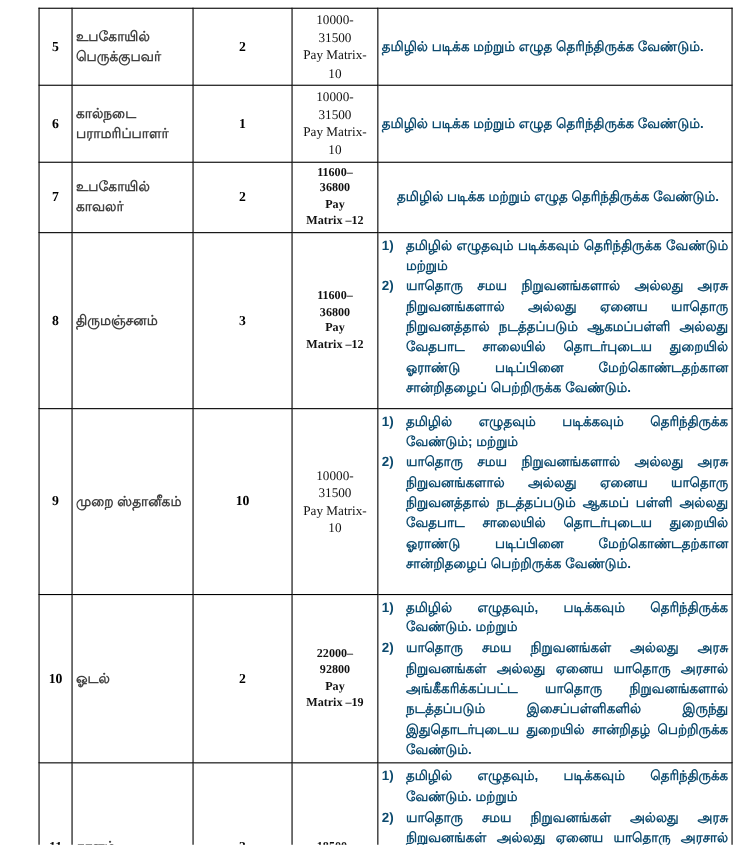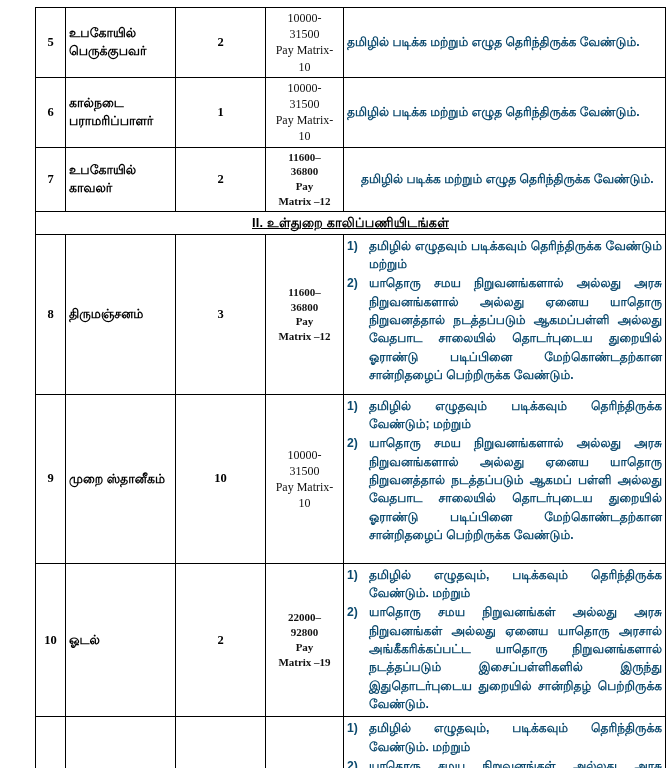--- a/index.html
+++ b/index.html
@@ -46,21 +46,21 @@
     font-family: "Liberation Serif", serif;
     font-size: 12.5px;
     font-weight: bold;
     color: #000;
   }
   td.post {
     font-size: 12.5px;
     font-weight: bold;
     line-height: 1.45;
     padding-left: 7px;
-    color: #000000;
+    color: #404040;
   }
   td.count {
     text-align: center;
     font-family: "Liberation Serif", serif;
     font-size: 12.5px;
     font-weight: bold;
   }
   td.scale {
     text-align: center;
     line-height: 1.35;
@@ -178,23 +178,20 @@
           <td class="scale sans">
             <div>11600–</div>
             <div>36800</div>
             <div>Pay</div>
             <div>Matrix –12</div>
           </td>
           <td class="qual centered">
             <span class="qual-simple indented">தமிழில் படிக்க மற்றும் எழுத தெரிந்திருக்க வேண்டும்.</span>
           </td>
         </tr>
-        <tr class="section-row">
-          <td colspan="5"><span class="section-title">II. உள்துறை காலிப்பணியிடங்கள்</span></td>
-        </tr>
         <tr style="height: 160px;">
           <td class="sno">8</td>
           <td class="post">திருமஞ்சனம்</td>
           <td class="count">3</td>
           <td class="scale sans">
             <div>11600–</div>
             <div>36800</div>
             <div>Pay</div>
             <div>Matrix –12</div>
           </td>

